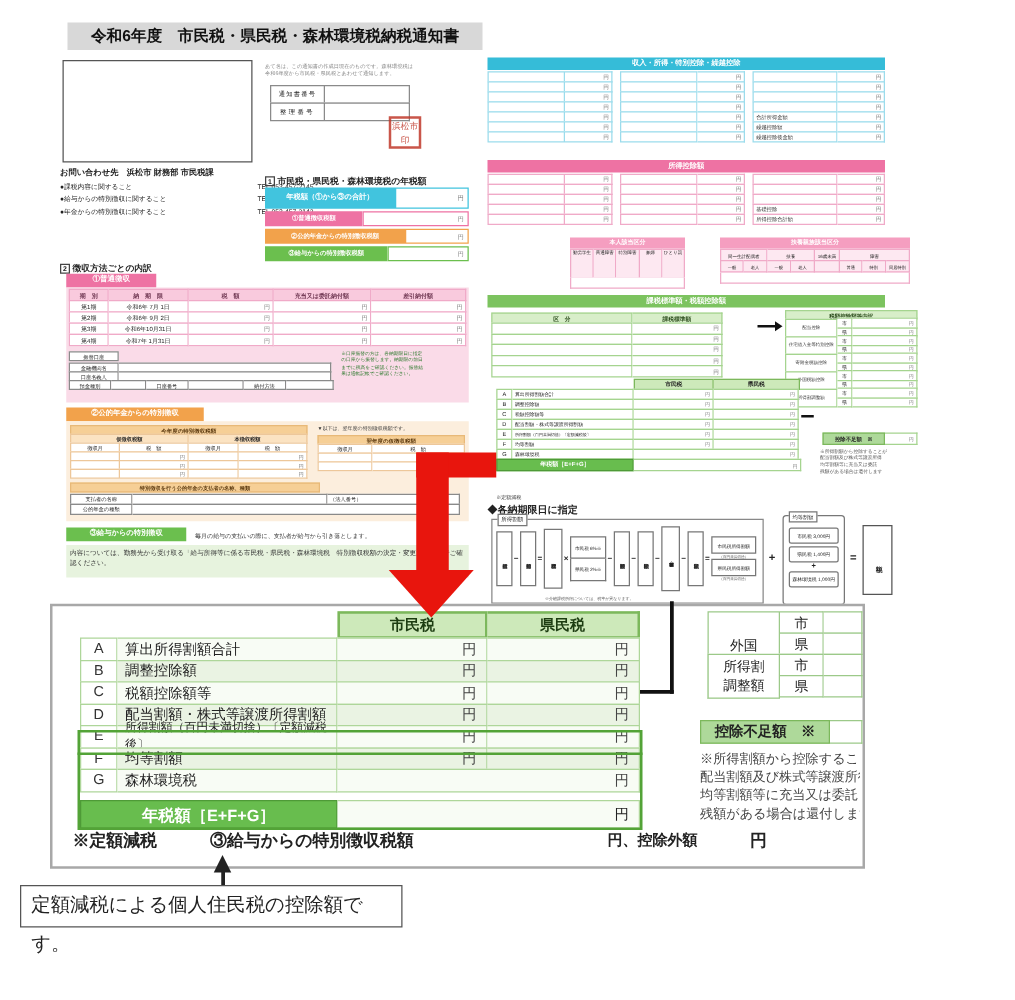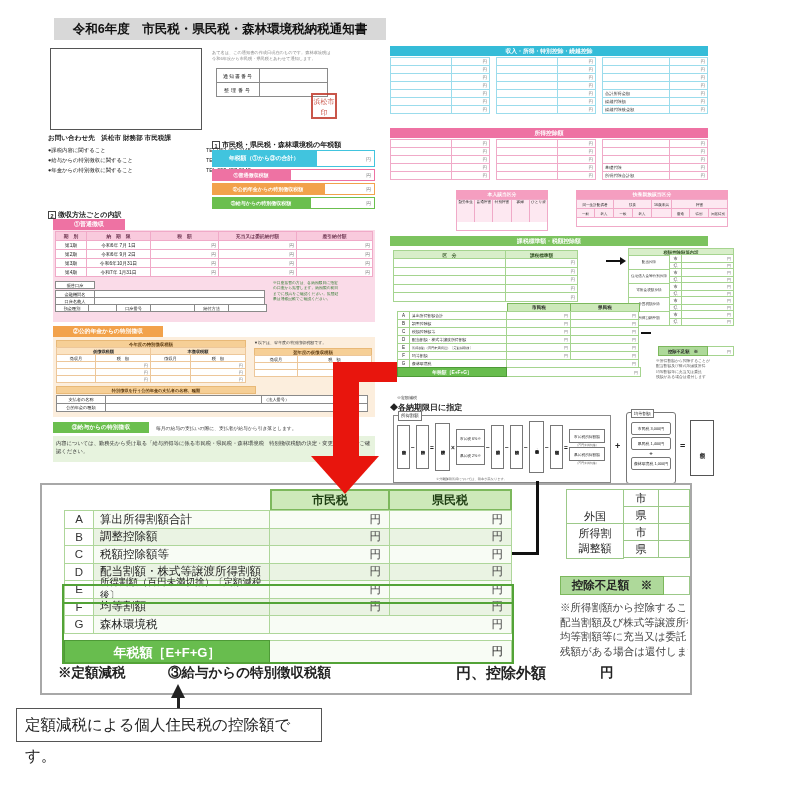--- a/index.html
+++ b/index.html
@@ -750,21 +750,21 @@
   <div class="wbar" style="width:206px;background:#68bd4e;font-size:13px;line-height:23px;border:1px solid #4e9a37">年税額［E+F+G］</div>
   <div style="width:242px;border:1px solid #aed69a;border-left:0;background:#f8fcf5;display:flex;align-items:center;
        justify-content:flex-end;padding-right:8px;font-size:11.5px">円</div>
 </div>
 
 <div class="r" style="left:62px;top:584px;width:452px;height:80px;border:2.5px solid #53a337;z-index:3;pointer-events:none"></div>
 <div class="r" style="left:62px;top:601.5px;width:452px;height:2.5px;background:#53a337;z-index:3"></div>
 
 <div class="r" style="left:58px;top:664px;font-size:13.5px;font-weight:bold;z-index:2">※定額減税</div>
 <div class="r" style="left:168px;top:664px;font-size:13.5px;font-weight:bold;z-index:2">③給与からの特別徴収税額</div>
-<div class="r" style="left:456px;top:664px;font-size:15px;font-weight:bold;z-index:2">円、控除外額</div>
+<div class="r" style="left:486px;top:664px;font-size:12px;font-weight:bold;z-index:2">円、控除外額</div>
 <div class="r" style="left:600px;top:664px;font-size:13.5px;font-weight:bold;z-index:2">円</div>
 
 <div class="r" style="left:566px;top:489px;width:124px;z-index:2">
   <div class="flex">
     <div style="width:58px;height:70px;border:1px solid #9cc989;background:#fff;display:flex;flex-direction:column;
          align-items:center;justify-content:center;font-size:11px;text-align:center">
       <div>外国</div>
       <div>税額控除</div>
     </div>
     <div style="width:66px">

